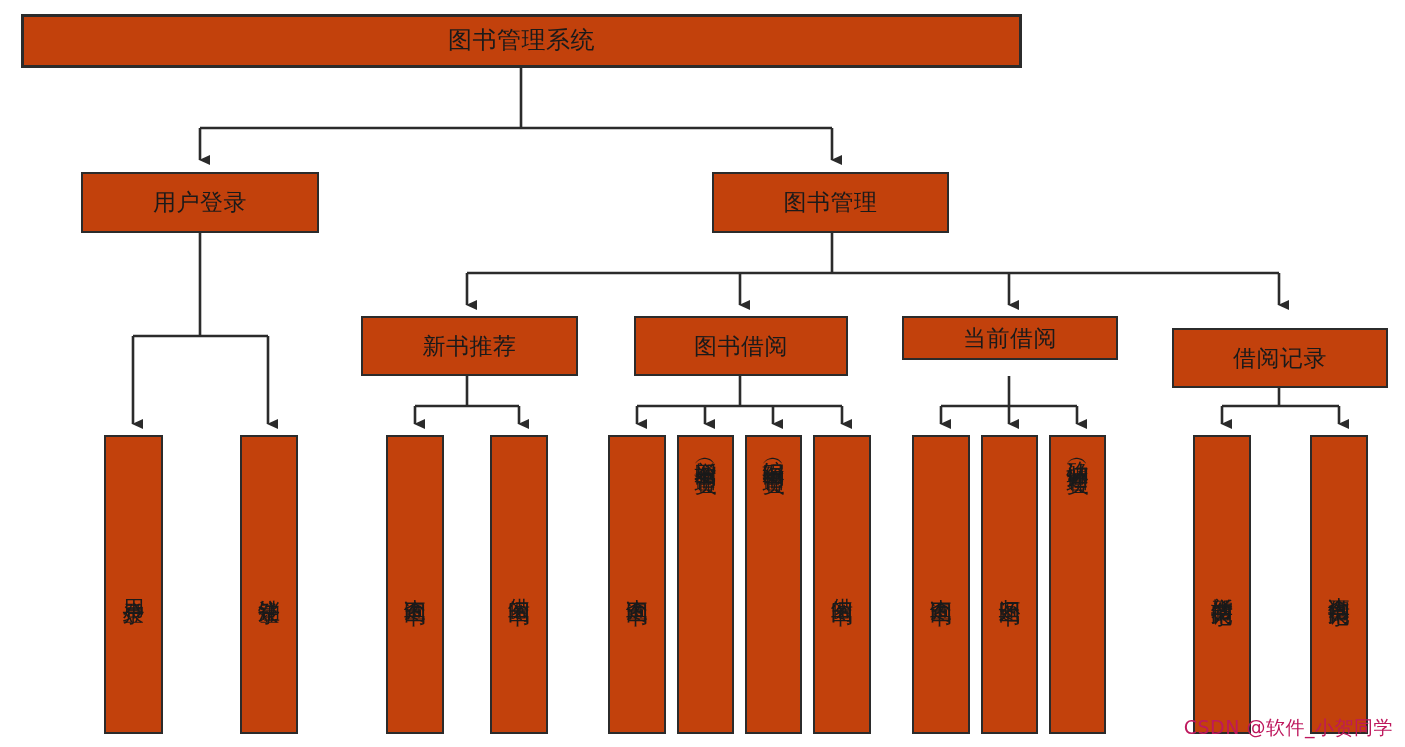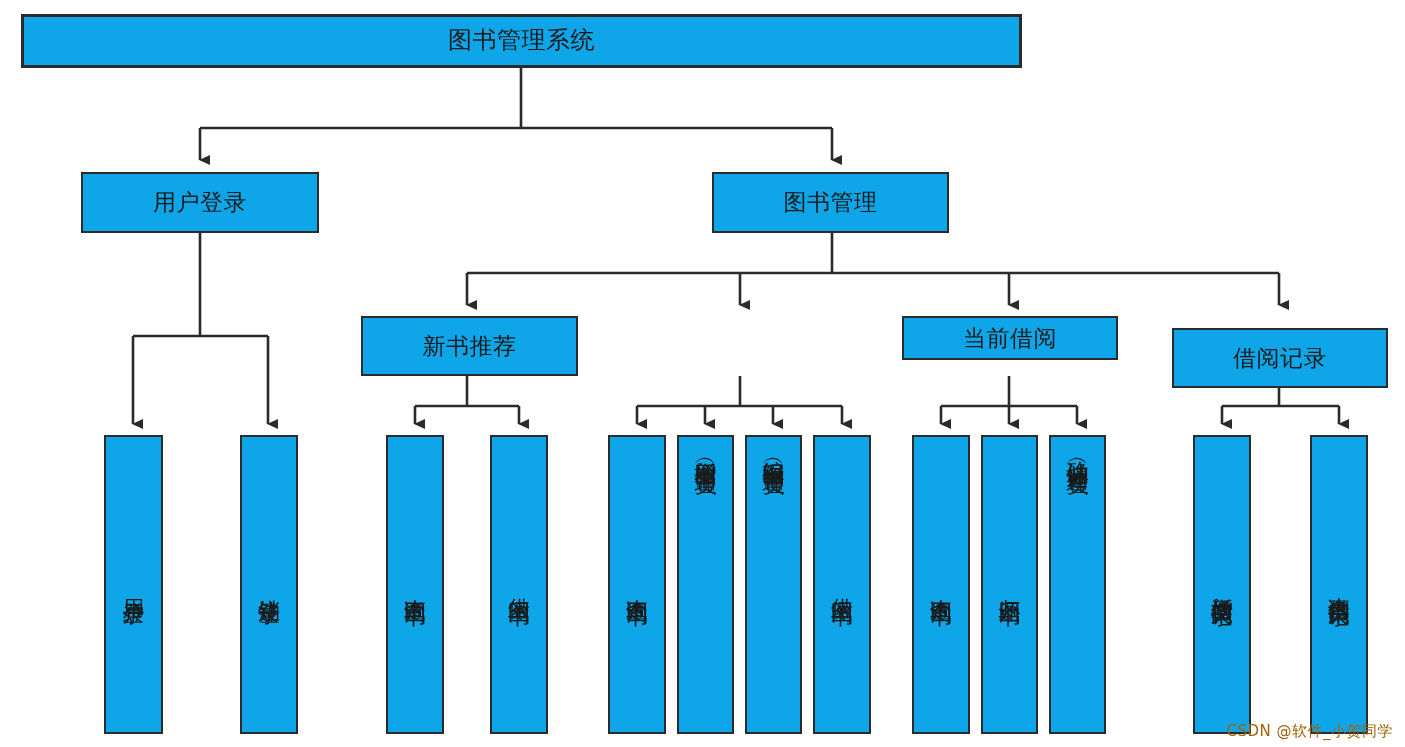--- a/index.html
+++ b/index.html
@@ -22,21 +22,21 @@
     position: absolute;
     left: 0;
     top: 0;
     width: 1405px;
     height: 747px;
   }
   
   .node {
     position: absolute;
     box-sizing: border-box;
-    background: #0ea5e9;
+    background: #c2410c;
     border: 2.5px solid #2b2b2b;
     display: flex;
     align-items: center;
     justify-content: center;
     color: #1a1a1a;
     z-index: 3;
   }
   .node .label {
     font-size: 23px;
     line-height: 1.15;
@@ -66,22 +66,22 @@
   .node.vertical.centred {
     align-items: center;
     padding-top: 0;
   }
 
   
   #watermark {
     position: absolute;
     right: 12px;
     bottom: 6px;
-    font-size: 15px;
-    color: #a16207;
+    font-size: 19px;
+    color: #be185d;
     letter-spacing: 0.5px;
     z-index: 9;
     white-space: nowrap;
     font-family: "DejaVu Sans", "Liberation Sans", sans-serif;
   }
 </style>
 </head>
 <body>
 
 <div id="canvas">
@@ -145,20 +145,23 @@
   </div>
 
   <div class="node" style="left:361px; top:316px; width:217px; height:60px;">
     <span class="label">新书推荐</span>
   </div>
 
   <div class="node" style="left:712px; top:172px; width:237px; height:61px;">
     <span class="label">图书管理</span>
   </div>
 
+  <div class="node" style="left:634px; top:316px; width:214px; height:60px;">
+    <span class="label">图书借阅</span>
+  </div>
 
   <div class="node" style="left:902px; top:316px; width:216px; height:44px;">
     <span class="label">当前借阅</span>
   </div>
 
   <div class="node" style="left:1172px; top:328px; width:216px; height:60px;">
     <span class="label">借阅记录</span>
   </div>
 
   <div class="node vertical centred" style="left:104px; top:435px; width:59px; height:299px;">

